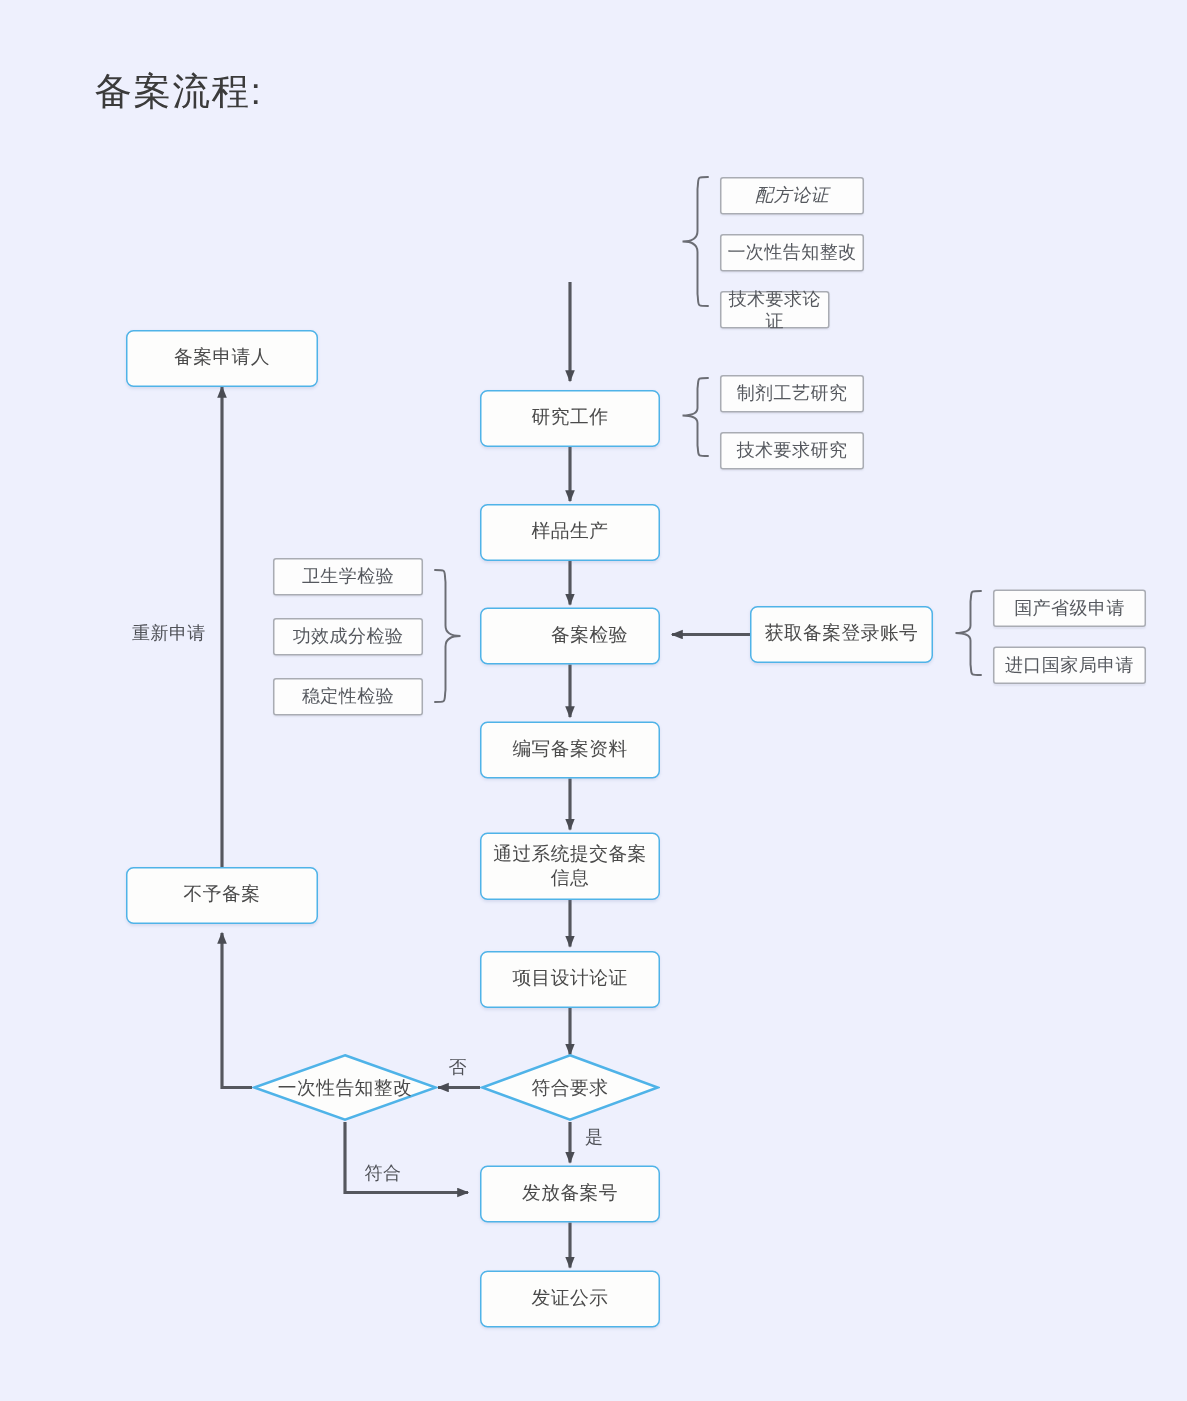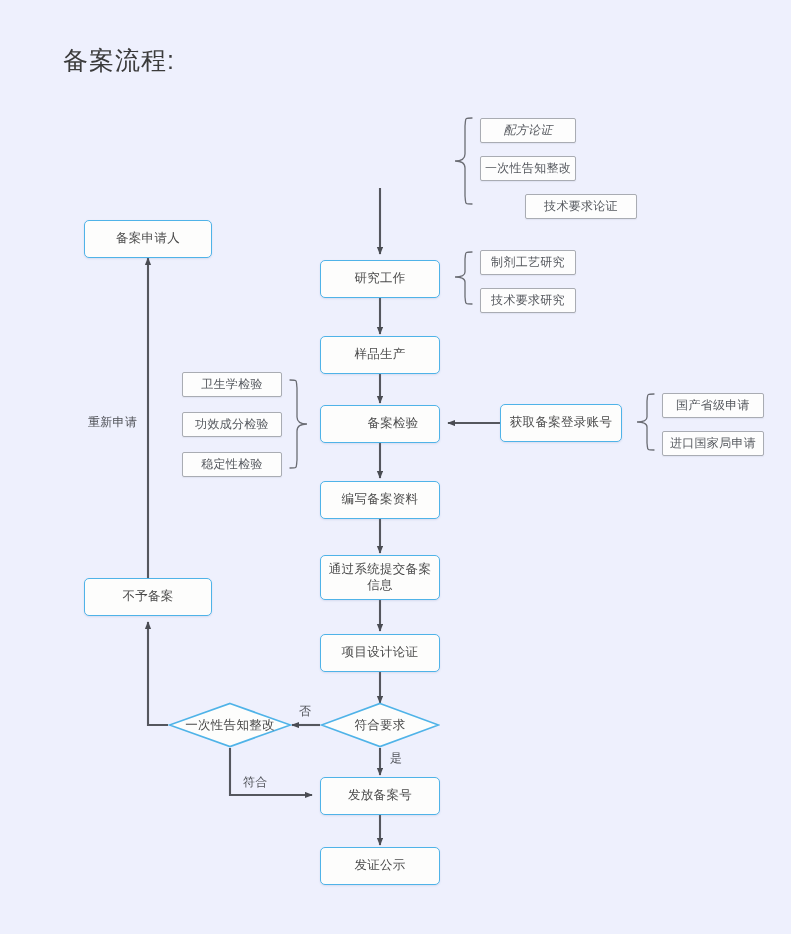--- a/index.html
+++ b/index.html
@@ -200,21 +200,21 @@
   <svg class="brace" style="left:452px; top:116px;" width="22" height="90" viewBox="0 0 22 90">
     <path d="M20,2 C12,2 14,2 13,10 L13,38 C13,44 8,45 3,45 C8,45 13,46 13,52 L13,80 C14,88 12,88 20,88" fill="none" stroke="#6b6d74" stroke-width="1.3" stroke-linecap="round"></path>
   </svg>
 
   <div class="node box-sub" style="left:480px; top:118px; width:96px; height:25px;font-style:italic;">
     <span>配方论证</span>
   </div>
   <div class="node box-sub" style="left:480px; top:156px; width:96px; height:25px;">
     <span>一次性告知整改</span>
   </div>
-  <div class="node box-sub" style="left:480px; top:194px; width:112px; height:25px;margin-left:45px;">
+  <div class="node box-sub" style="left:480px; top:194px; width:73px; height:25px;">
     <span>技术要求论证</span>
   </div>
 
   <svg class="brace" style="left:452px; top:250px;" width="22" height="56" viewBox="0 0 22 56">
     <path d="M20,2 C12,2 14,2 13,9 L13,22 C13,26 8,27 3,27 C8,27 13,28 13,32 L13,47 C14,54 12,54 20,54" fill="none" stroke="#6b6d74" stroke-width="1.3" stroke-linecap="round"></path>
   </svg>
 
   <div class="node box-sub" style="left:480px; top:250px; width:96px; height:25px;">
     <span>制剂工艺研究</span>
   </div>

